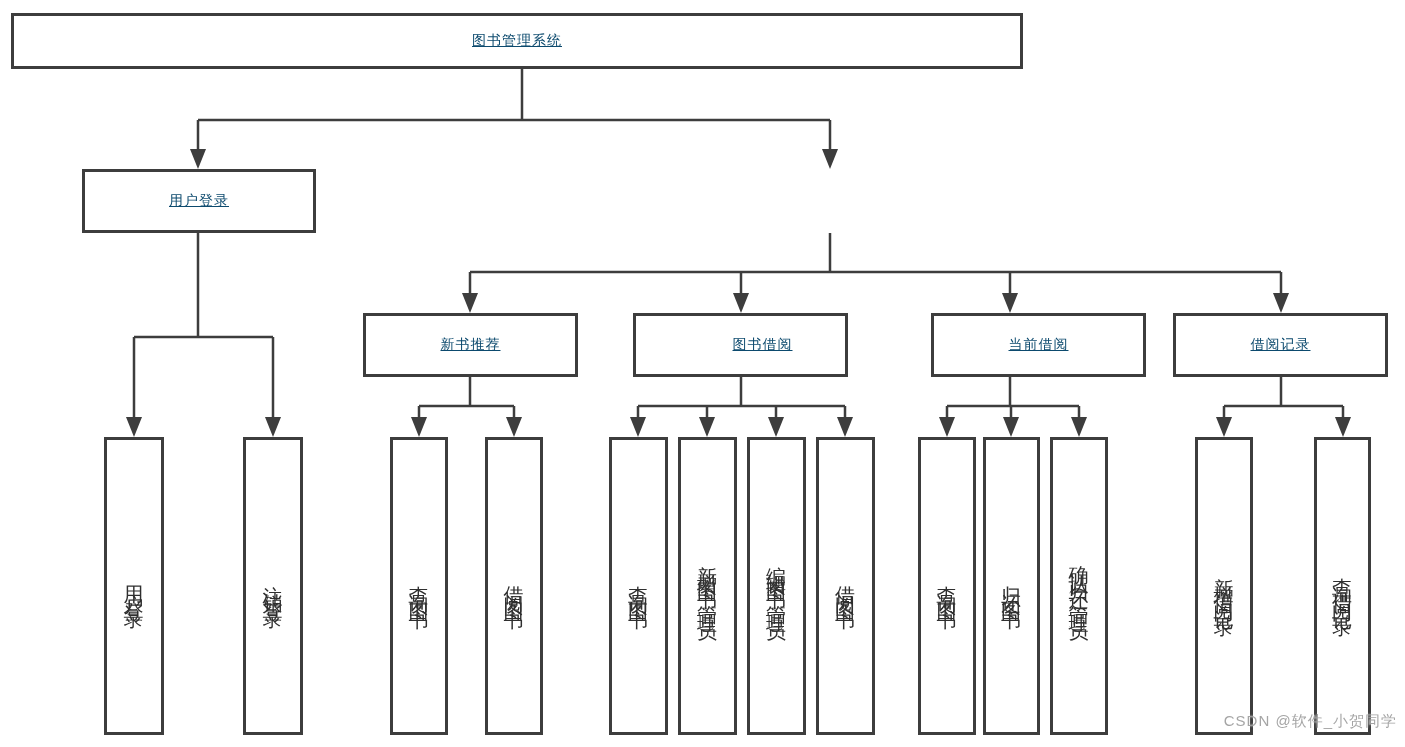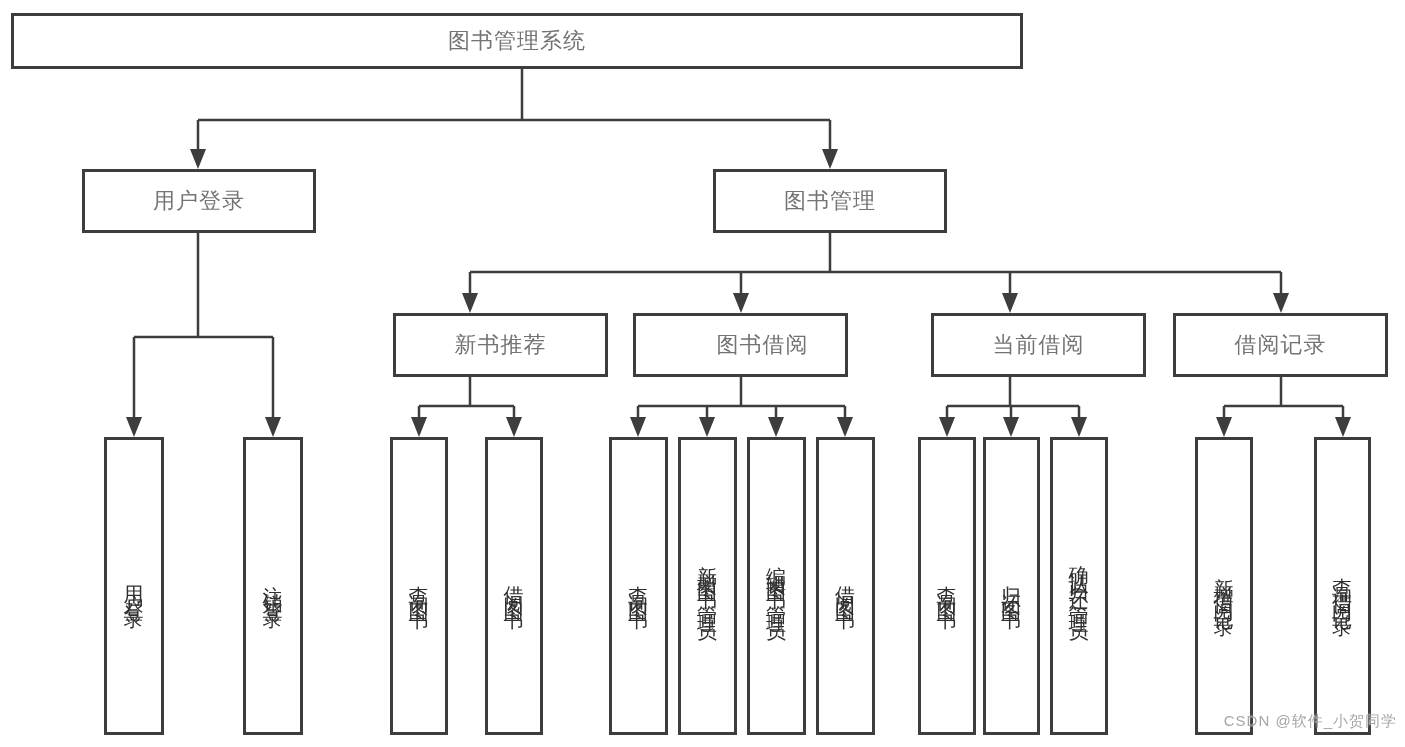--- a/index.html
+++ b/index.html
@@ -13,21 +13,21 @@
   .connectors{position:absolute;left:0;top:0;z-index:1;}
   .box{
     position:absolute;
     box-sizing:border-box;
     border:3px solid #3d3d3d;
     background:#ffffff;
     display:flex;align-items:center;justify-content:center;
     z-index:2;
   }
   .box .hlabel{
-    font-size:22px;color:#737373;letter-spacing:1px;white-space:nowrap;
+    font-size:14px;color:#0c4a6e;letter-spacing:1px;white-space:nowrap;text-decoration:underline;
   }
   .box .vlabel{
     writing-mode:vertical-rl;
     font-size:20px;color:#2f2f2f;
     letter-spacing:8px;line-height:1;
   }
   .lvl2,.lvl3{top:169px;width:234px;height:64px;}
   .lvl3{top:313px;width:215px;height:64px;}
   .leaf{top:437px;height:298px;}
   .watermark{
@@ -86,25 +86,22 @@
     </g>
   </svg>
 
   <div class="box" style="left:11px;top:13px;width:1012px;height:56px;">
     <span class="hlabel">图书管理系统</span>
   </div>
 
   <div class="box lvl2" style="left:82px;">
     <span class="hlabel">用户登录</span>
   </div>
-  <div class="box lvl2" style="left:713px;">
-    <span class="hlabel">图书管理</span>
-  </div>
 
-  <div class="box lvl3" style="left:363px;margin-left:30px;">
+  <div class="box lvl3" style="left:363px;">
     <span class="hlabel">新书推荐</span>
   </div>
   <div class="box lvl3" style="left:633px;padding-left:44px;">
     <span class="hlabel">图书借阅</span>
   </div>
   <div class="box lvl3" style="left:903px;margin-left:28px;">
     <span class="hlabel">当前借阅</span>
   </div>
   <div class="box lvl3" style="left:1173px;">
     <span class="hlabel">借阅记录</span>

